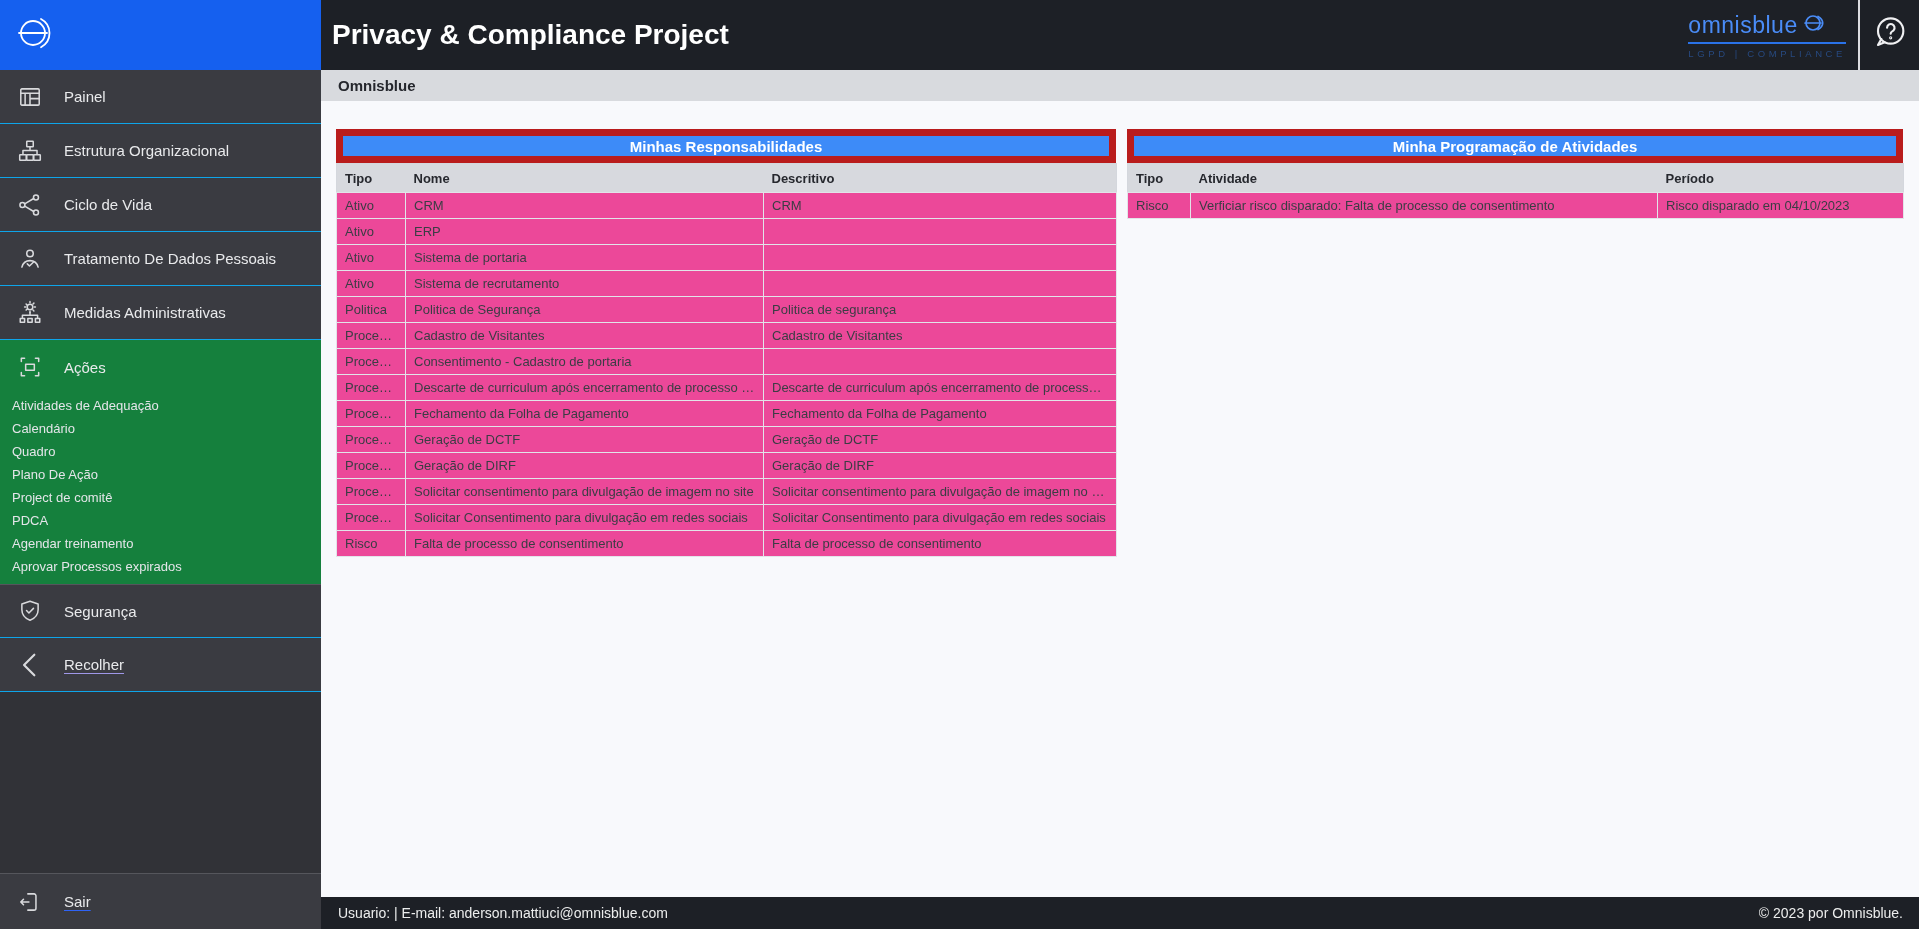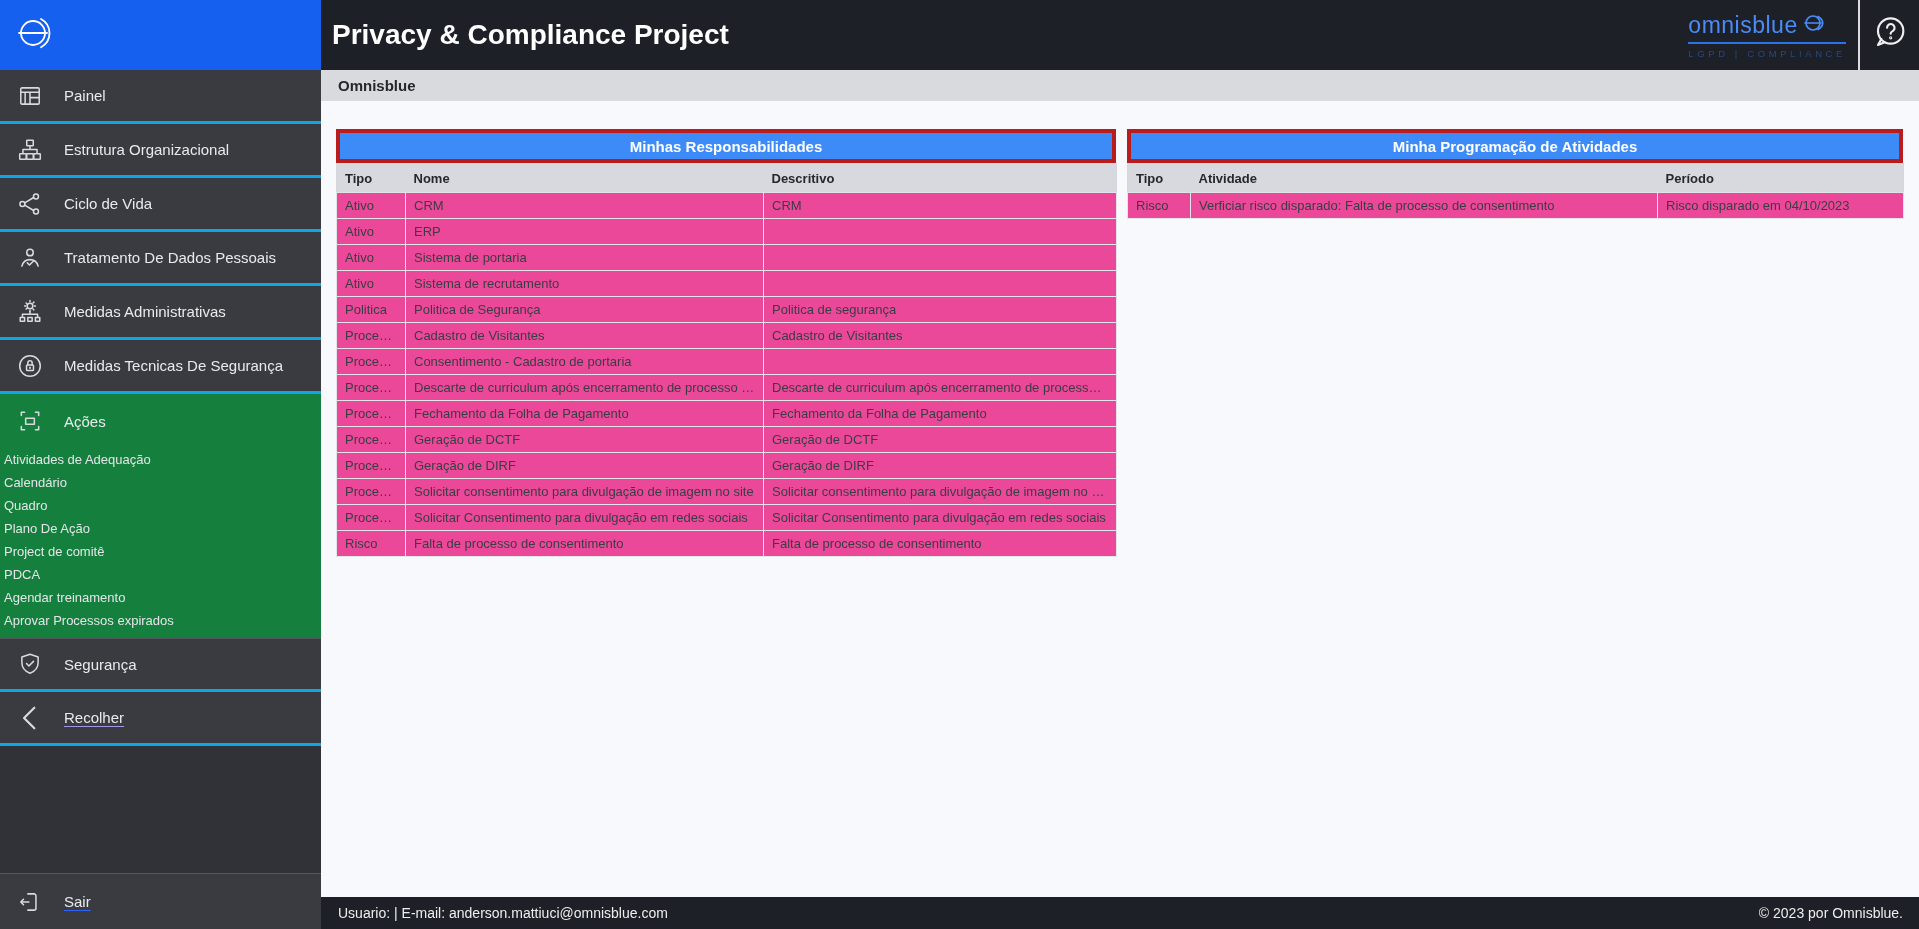--- a/index.html
+++ b/index.html
@@ -2,27 +2,27 @@
 <html><head>
 <meta charset="utf-8">
 <style>
   *{box-sizing:border-box;margin:0;padding:0}
   html,body{width:1919px;height:929px}
   body{position:relative;font-family:"Liberation Sans",sans-serif;background:#f8f9fc;overflow:hidden}
 
   
   .sidebar{position:absolute;left:0;top:0;width:321px;height:929px;background:#3a3b41;display:flex;flex-direction:column}
   .logo-box{height:70px;flex:0 0 auto;background:#1560ef;display:flex;align-items:center;padding-left:15px}
-  .nav-item{height:54px;flex:0 0 auto;display:flex;align-items:center;border-bottom:3px solid #0ea5e9;cursor:pointer}
+  .nav-item{height:54px;flex:0 0 auto;display:flex;align-items:center;border-bottom:1px solid #0ea5e9;cursor:pointer}
   .nav-item .ico{width:26px;height:26px;margin-left:17px;flex:0 0 auto}
   .nav-item .lbl{margin-left:21px;color:#e9eaec;font-size:15px;white-space:nowrap}
   .nav-item svg{width:100%;height:100%;stroke:#d9dadd;fill:none;stroke-width:1.4;stroke-linecap:round;stroke-linejoin:round}
   .acoes-block{flex:0 0 auto;background:#15803d;border-bottom:1px solid #55565c;padding-bottom:6px}
   .acoes-block .nav-item{border-bottom:none}
-  .sub-item{height:23px;display:flex;align-items:center;padding-left:4px;color:#e4e5e9;font-size:13px;cursor:pointer;white-space:nowrap}
+  .sub-item{height:23px;display:flex;align-items:center;padding-left:12px;color:#e4e5e9;font-size:13px;cursor:pointer;white-space:nowrap}
   .side-spacer{flex:1 1 auto;background:#313237;border-bottom:1px solid #55565c}
   .item-sair{height:55px;border-bottom:none}
   .u-violet{text-decoration:underline;text-decoration-color:#9f97e8;text-underline-offset:3px}
   .u-blue{text-decoration:underline;text-decoration-color:#2f63f6;text-underline-offset:3px}
   .logo-box svg{width:42px;height:42px;stroke:#fff;fill:none;stroke-width:1.8;stroke-linecap:round}
 
   
   .topbar{position:absolute;left:321px;top:0;width:1598px;height:70px;background:#1d2026;display:flex;align-items:center}
   .page-title{color:#ffffff;font-size:28px;font-weight:700;margin-left:11px;white-space:nowrap}
   .topbar-right{margin-left:auto;display:flex;align-items:stretch;height:100%}
@@ -36,21 +36,21 @@
   .help-box svg{width:40px;height:40px;stroke:#f0f0f2;fill:none;stroke-width:1.6;stroke-linecap:round;stroke-linejoin:round}
 
   
   .breadcrumb{position:absolute;left:321px;top:70px;width:1598px;height:31px;background:#d8dade;display:flex;align-items:center;padding-left:17px;color:#25272d;font-size:15px;font-weight:700}
 
   
   .content{position:absolute;left:321px;top:101px;width:1598px;height:796px;background:#f8f9fc}
   .tbl{position:absolute;top:28px}
   .tbl-resp{left:15px;width:780px}
   .tbl-prog{left:806px;width:776px}
-  .tbl-title{height:34px;background:#3d8bf8;border:4px solid #b91c1c;color:#fff;font-size:15px;font-weight:700;display:flex;align-items:center;justify-content:center}
+  .tbl-title{height:34px;background:#3d8bf8;border:7px solid #b91c1c;color:#fff;font-size:15px;font-weight:700;display:flex;align-items:center;justify-content:center}
   table{width:100%;border-collapse:collapse;table-layout:fixed;background:#fafbfd;border:1px solid #d4d7dd}
   th{background:#d7d9de;color:#26282e;font-weight:700;font-size:13px;text-align:left;height:29px;padding:2px 8px}
   td{font-size:13px;color:#3b3d44;height:26px;padding:0 8px;border:1px solid #e2e4e9;overflow:hidden;white-space:nowrap;text-overflow:ellipsis;background:#ec4899}
 
   
   .footer{position:absolute;left:321px;top:897px;width:1598px;height:32px;background:#1d2026;display:flex;align-items:center;color:#eceded;font-size:14px}
   .footer-left{margin-left:17px;white-space:nowrap}
   .footer-right{margin-left:auto;margin-right:16px;white-space:nowrap}
 </style>
 </head>
@@ -121,31 +121,20 @@
           <path d="M12 2.5v-1M12 11.5v-1M16 6.5h1M7 6.5H8M14.8 3.7l.8-.8M8.4 9.3l.8-.8M14.8 9.3l.8.8M8.4 3.7l.8.8"></path>
           <path d="M12 11.5v2.5M5 16.5V14h14v2.5"></path>
           <rect x="3" y="17" width="4" height="3.5"></rect>
           <rect x="10" y="17" width="4" height="3.5"></rect>
           <rect x="17" y="17" width="4" height="3.5"></rect>
         </svg>
     </span>
     <span class="lbl">Medidas Administrativas</span>
   </div>
 
-  <div class="nav-item">
-    <span class="ico">
-      <svg viewBox="0 0 24 24">
-          <circle cx="12" cy="12" r="9.5"></circle>
-          <rect x="8.8" y="11" width="6.4" height="5.2" rx="0.8"></rect>
-          <path d="M10 11V9.2a2 2 0 014 0V11"></path>
-          <path d="M12 13.2v1.2"></path>
-        </svg>
-    </span>
-    <span class="lbl">Medidas Tecnicas De Segurança</span>
-  </div>
 
 
   <div class="acoes-block">
     <div class="nav-item">
       <span class="ico">
         <svg viewBox="0 0 24 24">
             <path d="M4 7V4h3M17 4h3v3M20 17v3h-3M7 20H4v-3"></path>
             <rect x="8" y="9.5" width="8" height="5.5"></rect>
           </svg>
       </span>

